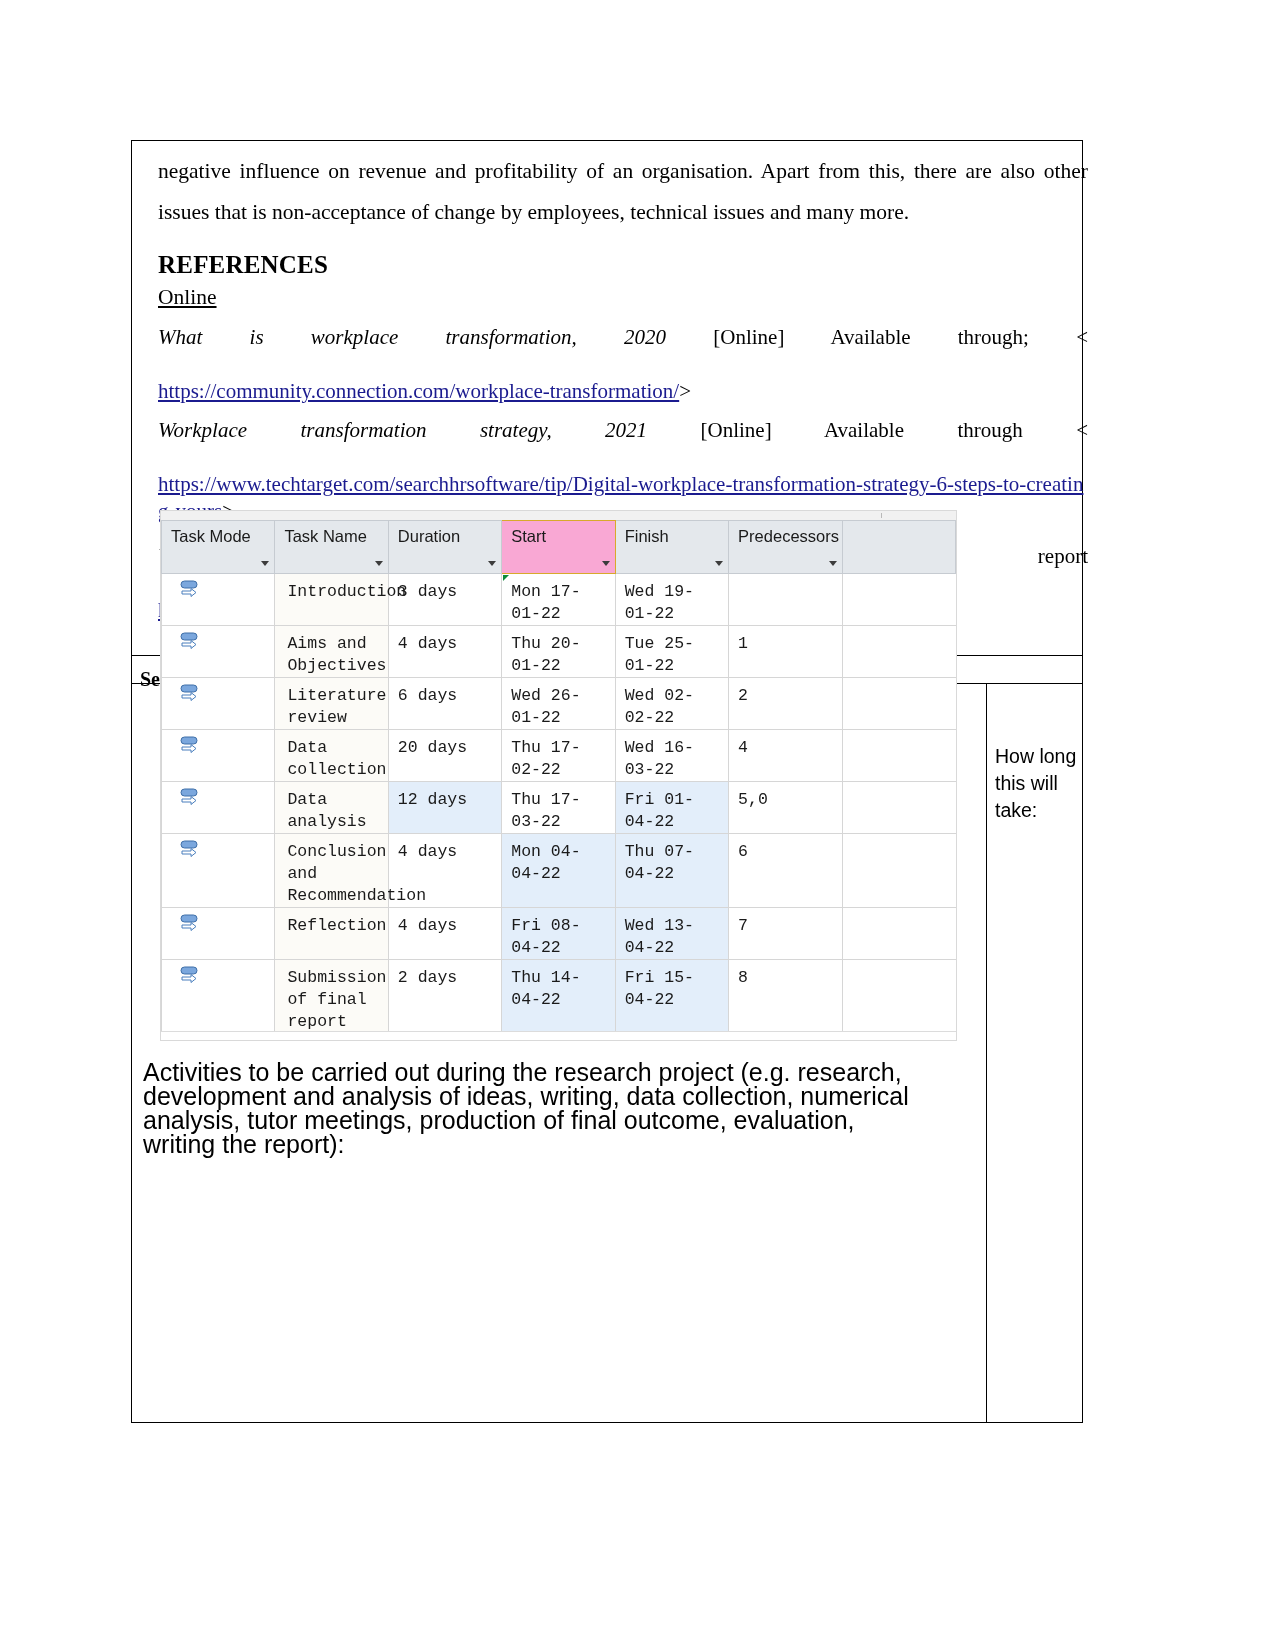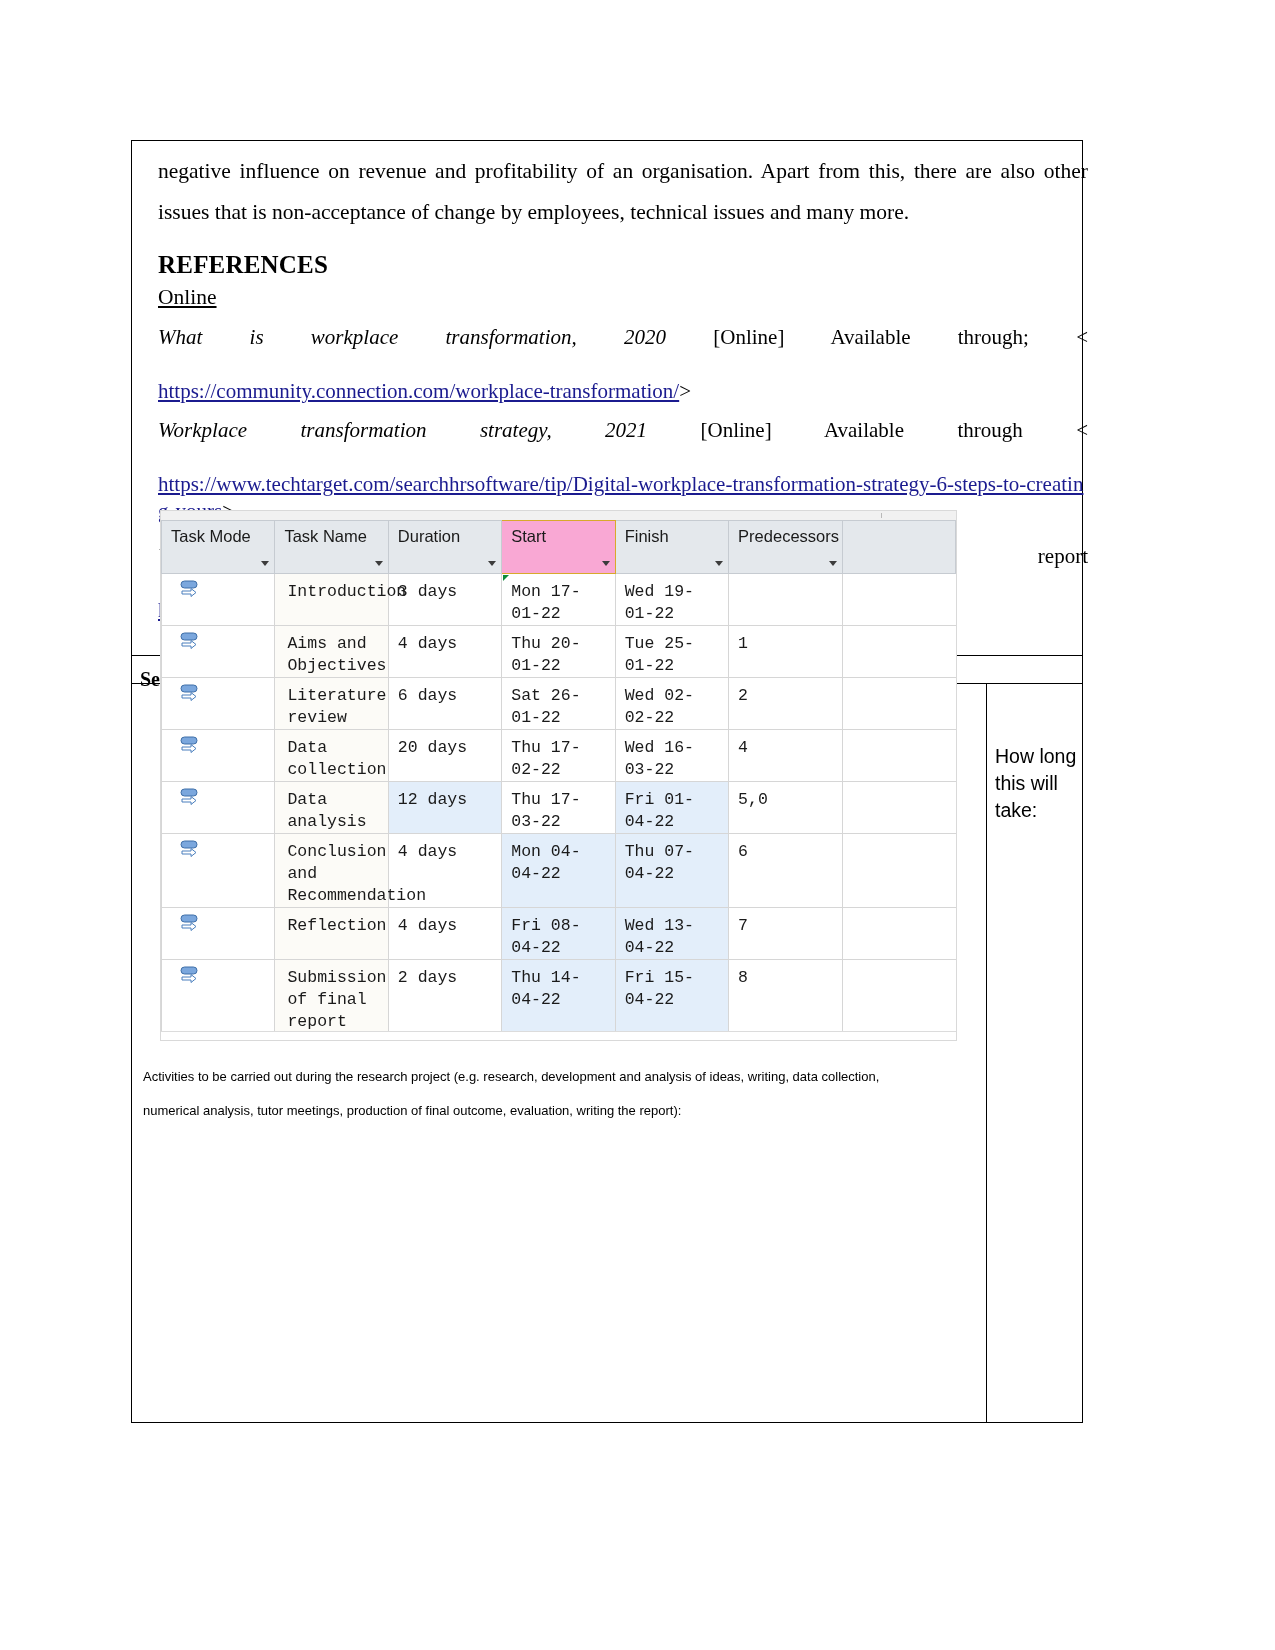--- a/index.html
+++ b/index.html
@@ -265,22 +265,22 @@
     border-top: 1px solid #dcdcdc;
   }
 
   
   #closing-para {
     position: absolute;
     left: 143px;
     top: 1060px;
     width: 790px;
     font-family: "Liberation Sans", sans-serif;
-    font-size: 13px;
-    line-height: 34px;
+    font-size: 25px;
+    line-height: 24px;
     color: #000000;
   }
 </style>
 </head>
 <body>
 
 <div id="page-frame"></div>
 
 <div class="doc-layer">
 
@@ -425,21 +425,21 @@
             <path d="M4 11 h9 v-2.5 l5 4 -5 4 V14 H4 Z" fill="#ffffff" stroke="#4a7fbd" stroke-width="1" stroke-linejoin="round"></path>
           </svg>
         </td>
         <td class="c-name">
             <span class="cell-txt">Literature review</span>
           </td>
         <td class="c-dur">
             <span class="cell-txt">6 days</span>
           </td>
         <td class="c-start">
-            <span class="cell-txt">Sat 26-01-22</span>
+            <span class="cell-txt">Wed 26-01-22</span>
           </td>
         <td class="c-finish">
             <span class="cell-txt">Wed 02-02-22</span>
           </td>
         <td class="c-pred">
             <span class="cell-txt">2</span>
           </td>
         <td class="c-extra"></td>
       </tr>
 

